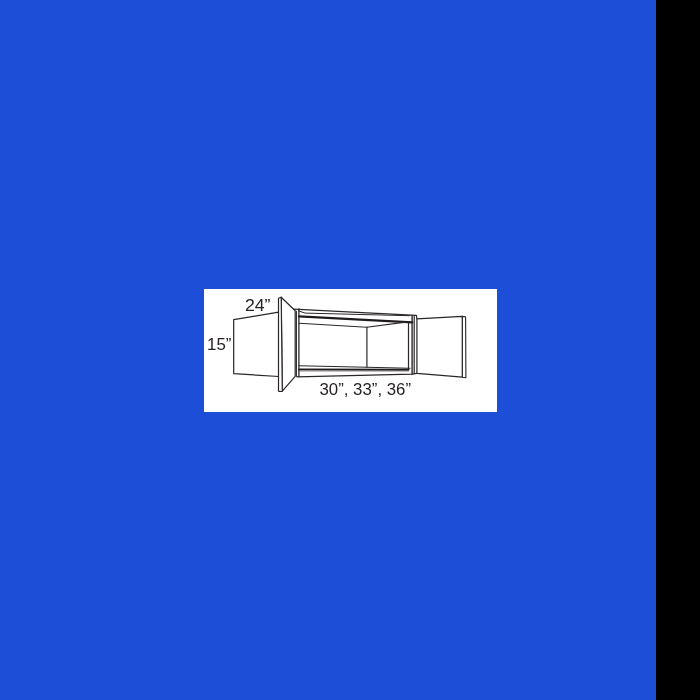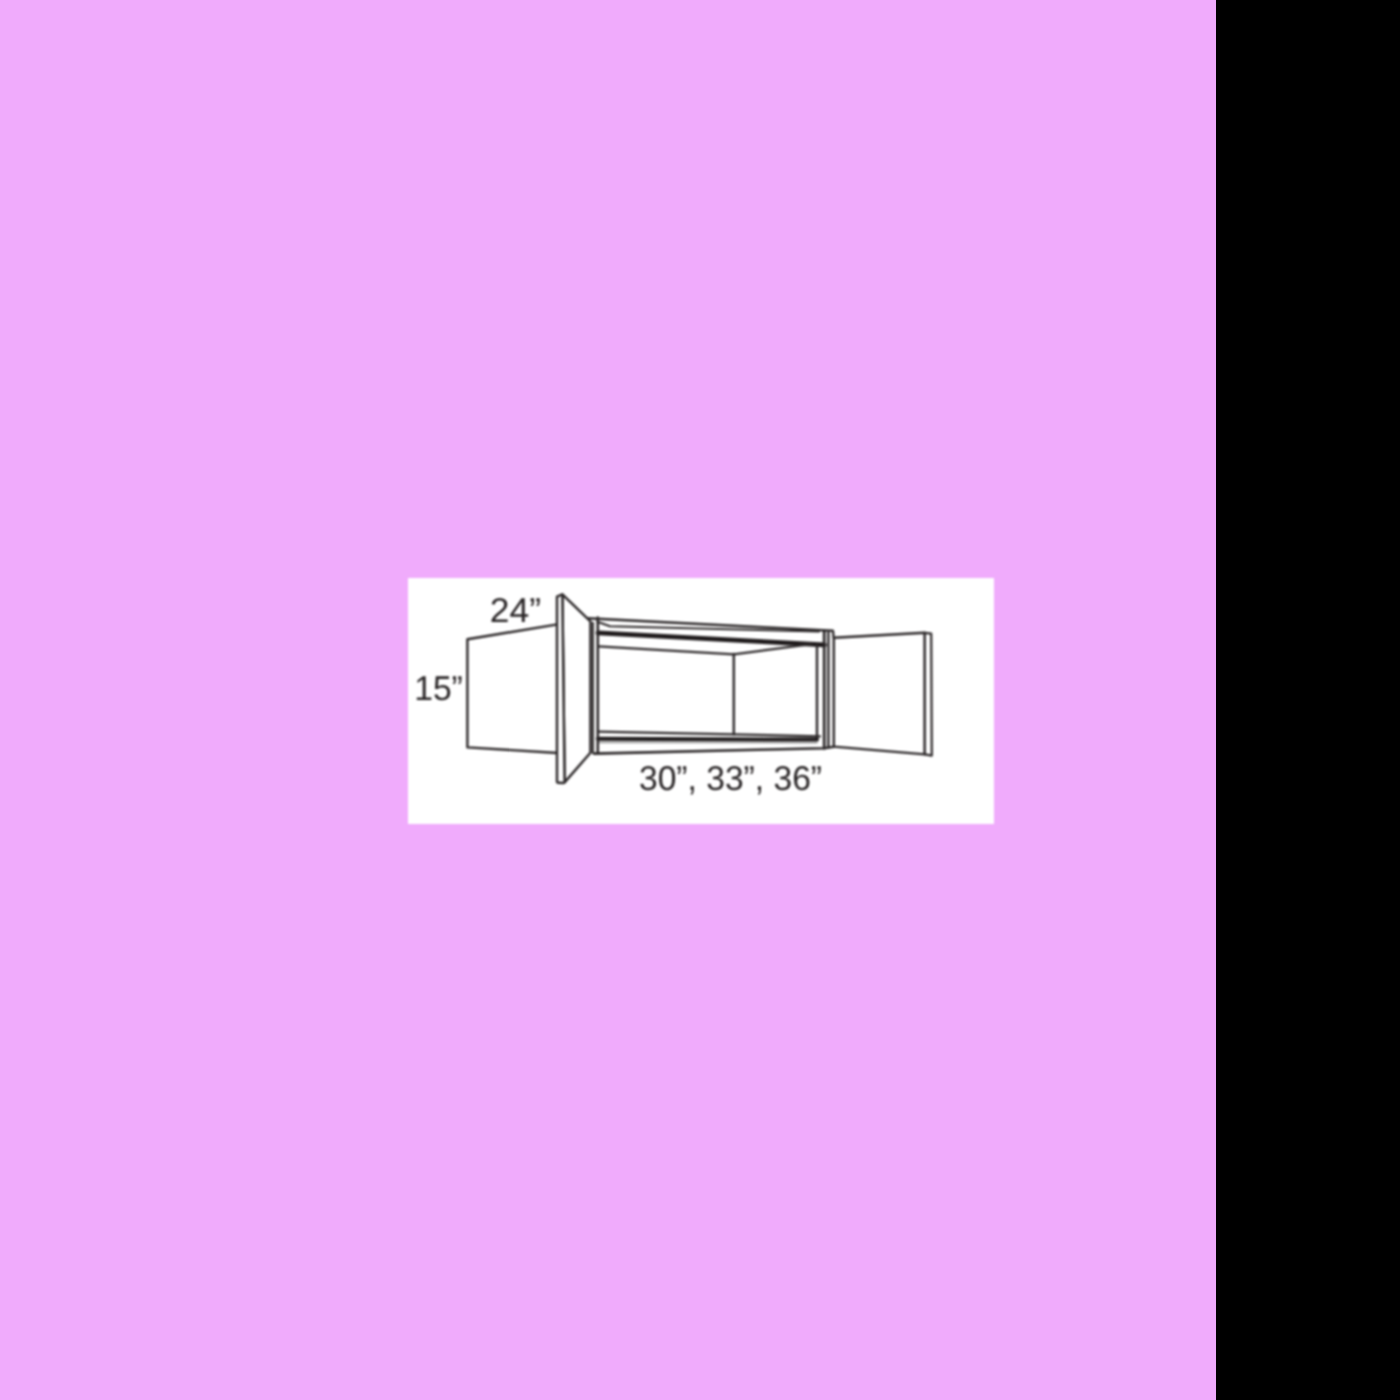--- a/index.html
+++ b/index.html
@@ -1,16 +1,16 @@
 <!DOCTYPE html>
 <html><head>
 <meta charset="utf-8">
 <style>
 html,body{margin:0;padding:0;background:#000;}
-#stage{position:relative;width:608px;height:700px;background:#f0abfc;overflow:hidden;}
+#stage{position:relative;width:656px;height:700px;background:#1d4ed8;overflow:hidden;}
 </style>
 </head>
 <body>
 
 <div id="stage">
 
 <div style="position:absolute;left:203.9px;top:288.7px;width:293.1px;height:123.2px;background:#fff;filter:blur(0.4px);"></div>
 
 <svg width="700" height="700" viewBox="0 0 700 700" style="position:absolute;left:0;top:0;filter:blur(0.55px);" fill="none" stroke-linecap="round" stroke-linejoin="round">
   <g stroke="#2b2728" stroke-width="1.2">

